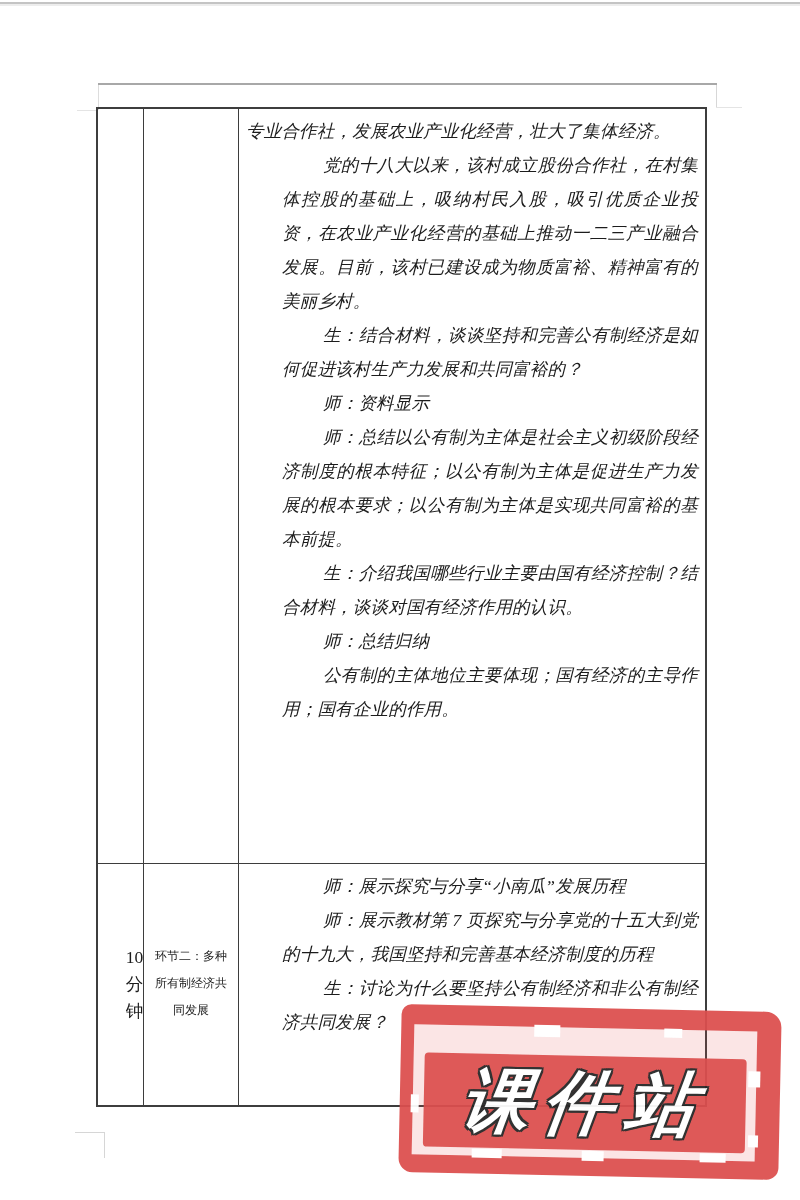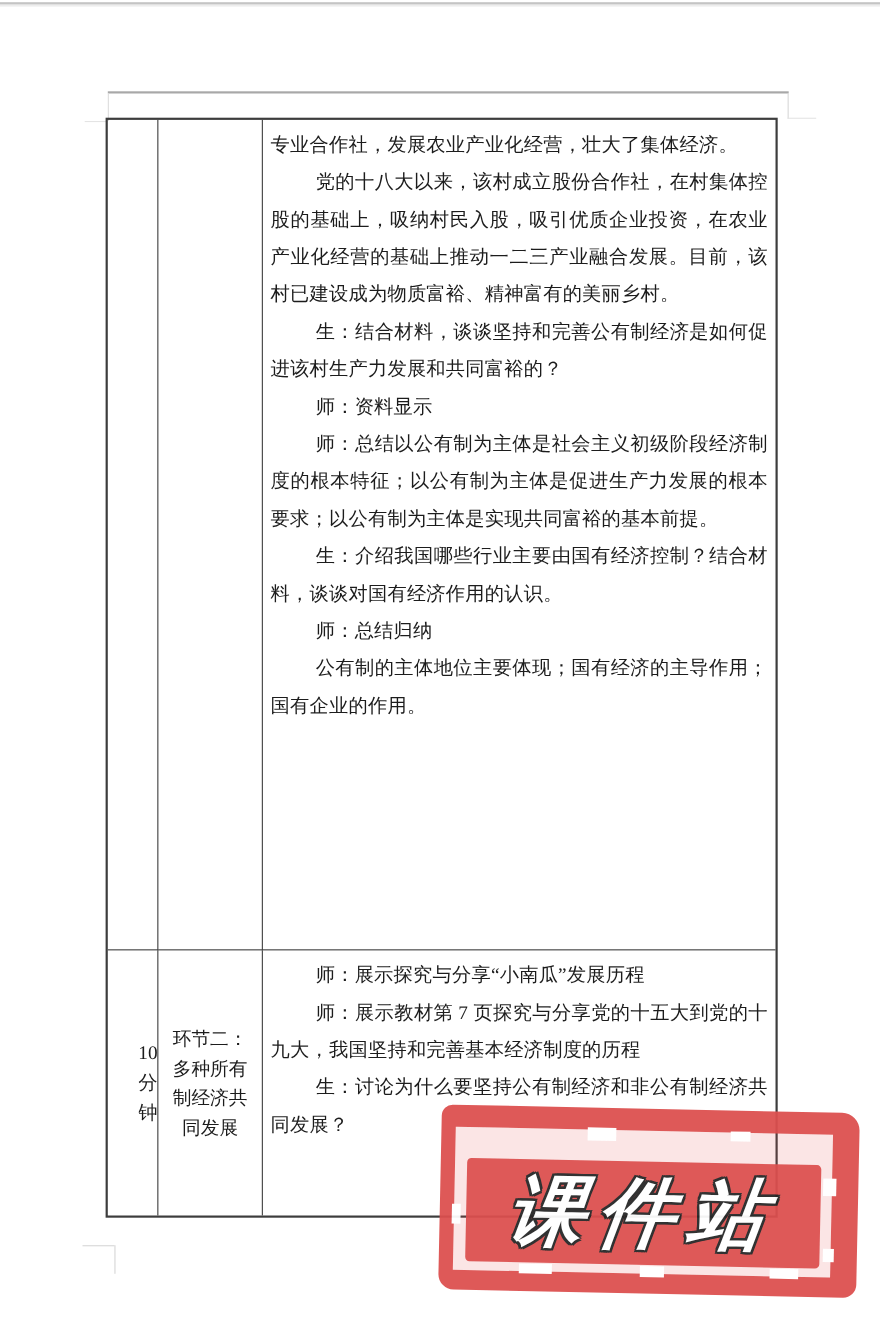--- a/index.html
+++ b/index.html
@@ -23,27 +23,27 @@
     position:absolute;left:96px;top:107px;width:611px;height:1000px;
     border:2px solid #3d3d3d;box-sizing:border-box;
     display:grid;grid-template-columns:46px 95px 1fr;grid-template-rows:755px 1fr;
   }
   .cell{box-sizing:border-box;overflow:hidden;}
   .b-right{border-right:1.5px solid #3d3d3d;}
   .b-bottom{border-bottom:1.5px solid #3d3d3d;}
   .content-cell{padding:5px 7px 0 7px;}
   .para{
     margin:0;font-size:17.5px;line-height:34px;text-align:justify;
-    text-justify:inter-ideograph;letter-spacing:0.2px;
+    text-justify:inter-ideograph;letter-spacing:0.2px;font-style:italic;
   }
-  .para.ind{text-indent:41px;}
+  .para.ind{text-indent:41px;margin-left:36px;}
   .duration-cell{display:flex;align-items:center;justify-content:center;text-align:center;margin-left:28px;}
   .duration-cell span{display:inline-block;width:24px;font-size:17.5px;line-height:27px;word-break:break-all;}
   .stage-cell{display:flex;align-items:center;justify-content:center;text-align:center;padding:0 8px;}
-  .stage-cell span{font-size:17px;line-height:27px;display:inline-block;}
+  .stage-cell span{font-size:12px;line-height:27px;display:inline-block;font-family:Liberation Mono, monospace;}
 
   
   .stamp{
     position:absolute;left:400px;top:1008px;width:380px;height:168px;
     transform:rotate(1.2deg);opacity:0.94;z-index:10;
   }
   .stamp-frame{
     position:absolute;inset:0;box-sizing:border-box;
     border-style:solid;border-color:#dc4f4e;
     border-width:20px 24px 18px 13px;

